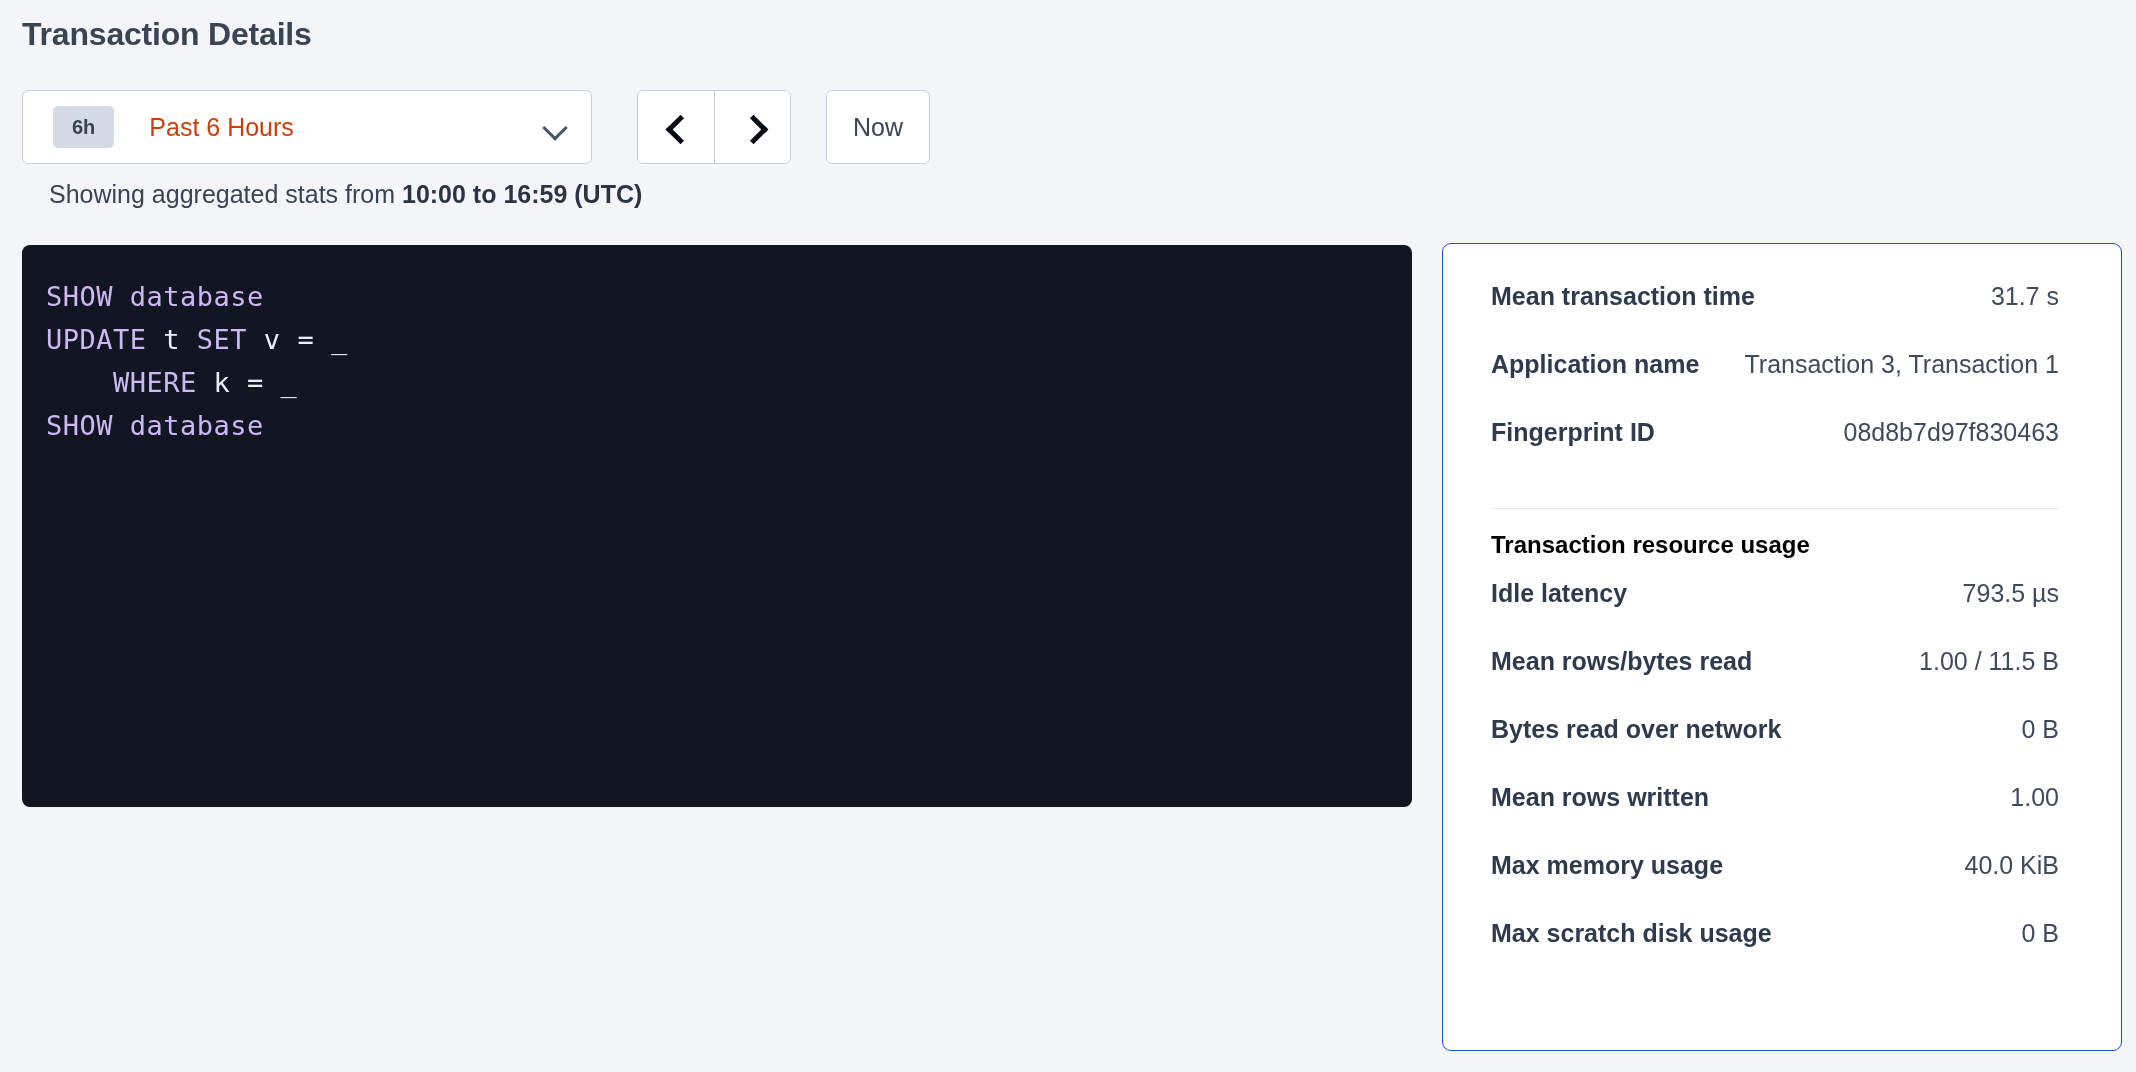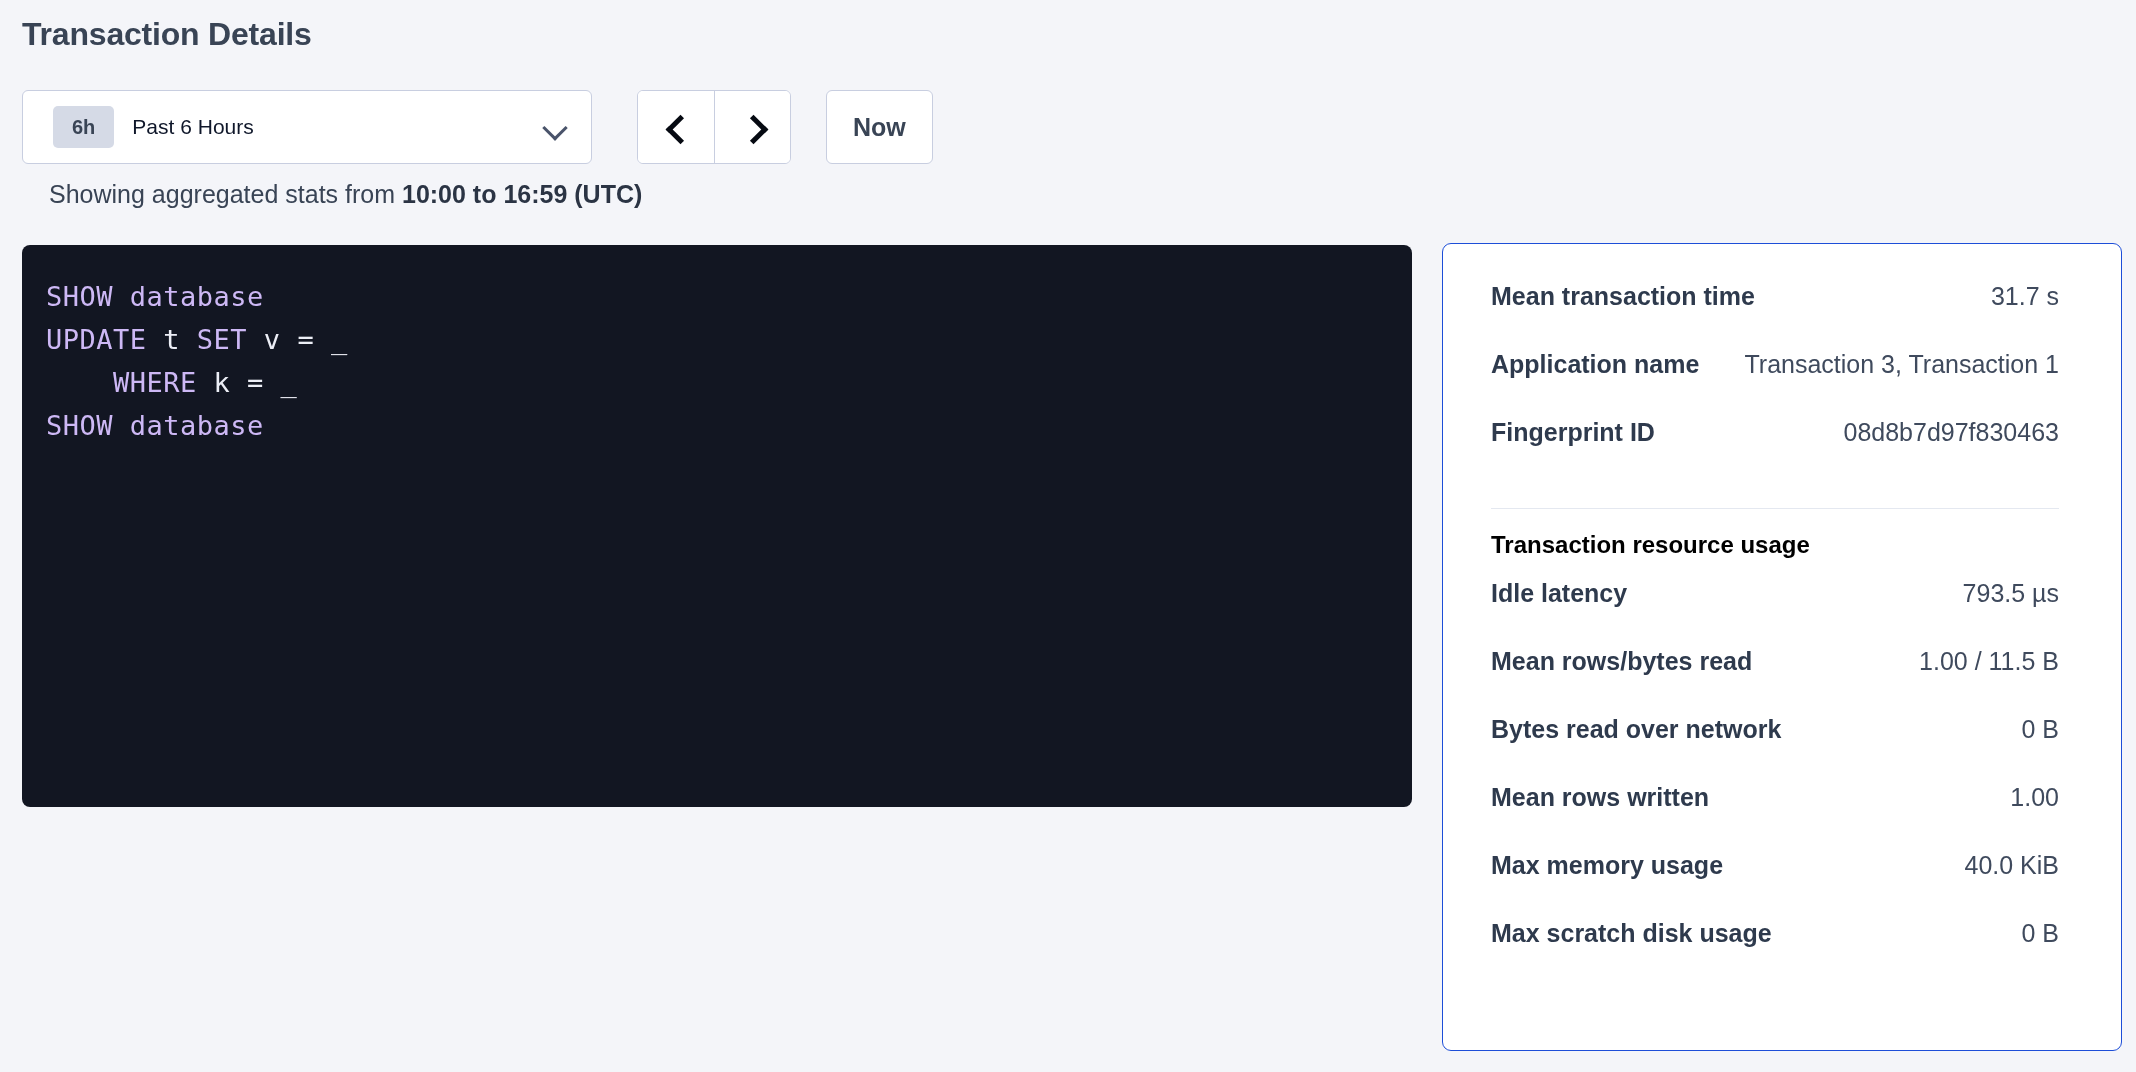--- a/index.html
+++ b/index.html
@@ -56,23 +56,23 @@
     background: #d5dae6;
     color: #394455;
     font-size: 20px;
     font-weight: bold;
     border-radius: 5px;
     padding: 11px 19px;
     line-height: 1;
   }
 
   .range-label {
-    margin-left: 18px;
-    font-size: 21px;
-    color: #0f172a;
+    margin-left: 35px;
+    font-size: 25px;
+    color: #c2410c;
     flex: 1;
   }
 
   .chevron-down {
     width: 24px;
     height: 24px;
     position: relative;
     margin-right: 6px;
   }
   .chevron-down::before {
@@ -129,21 +129,21 @@
 
   .now-btn {
     margin-left: 18px;
     height: 74px;
     padding: 0 26px;
     background: #ffffff;
     border: 1px solid #c8cee0;
     border-radius: 6px;
     font-family: inherit;
     font-size: 25px;
-    font-weight: bold;
+    font-weight: normal;
     color: #394455;
     cursor: pointer;
   }
 
   
   .subtitle {
     position: absolute;
     left: 22px;
     top: 180px;
     font-size: 25px;

